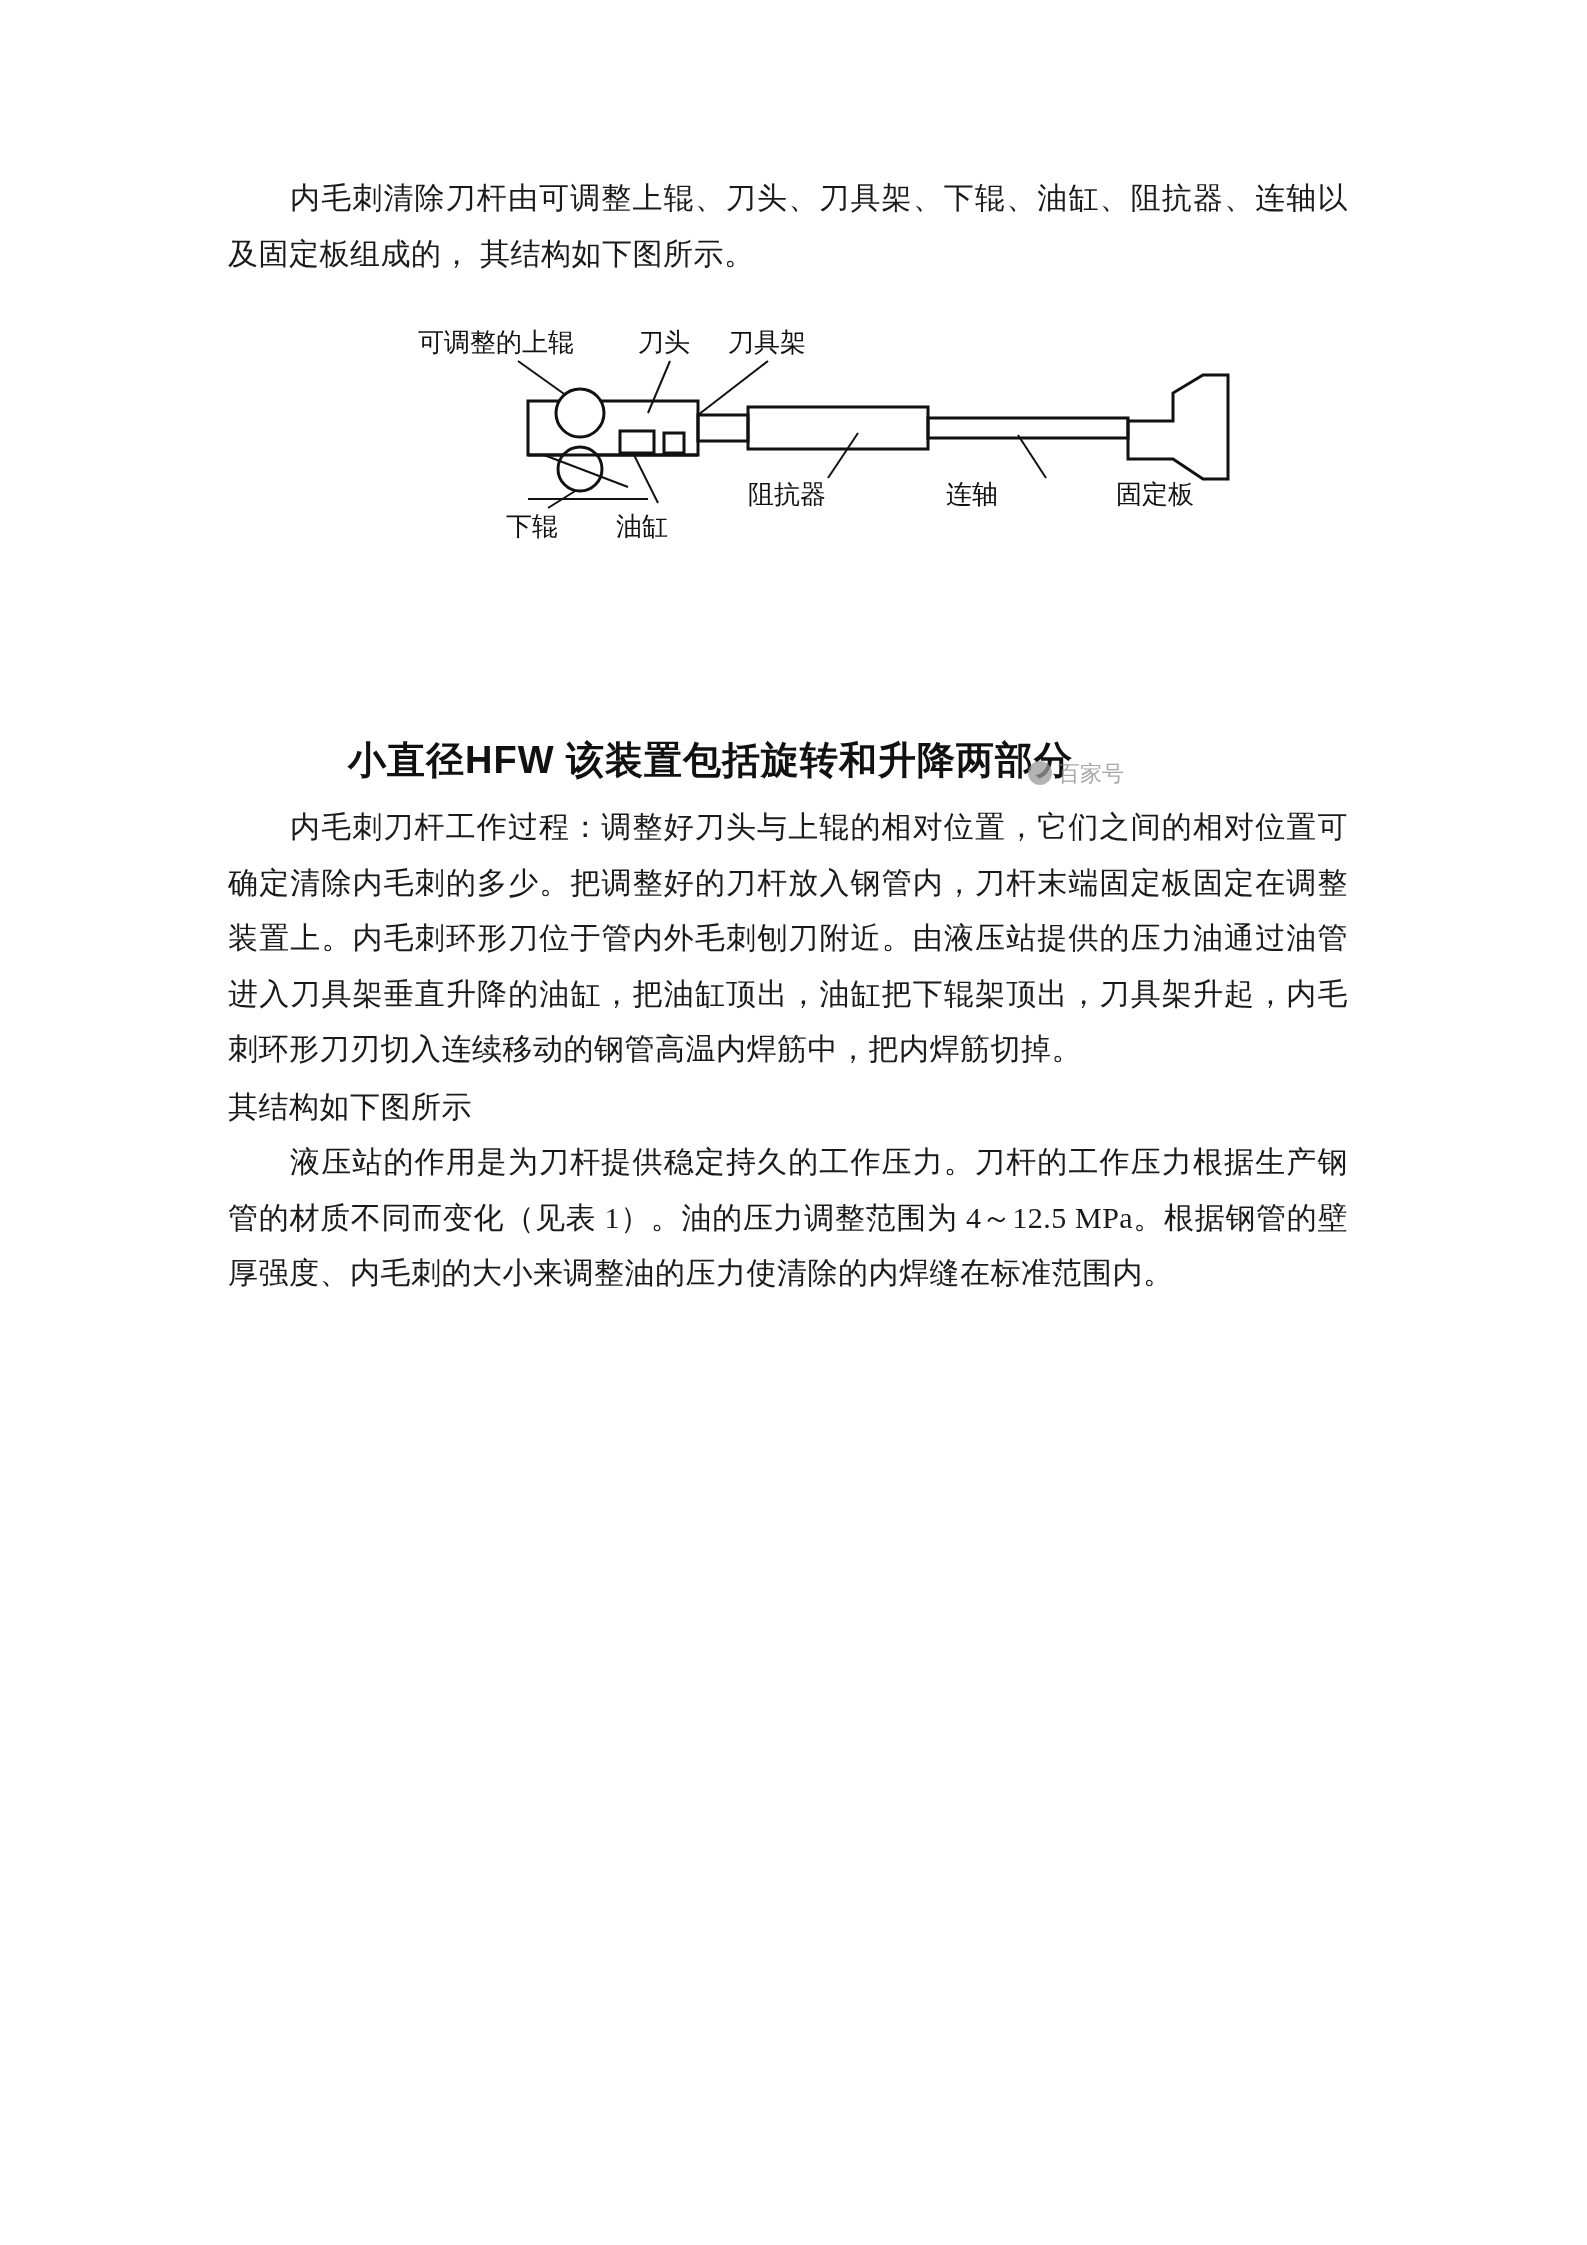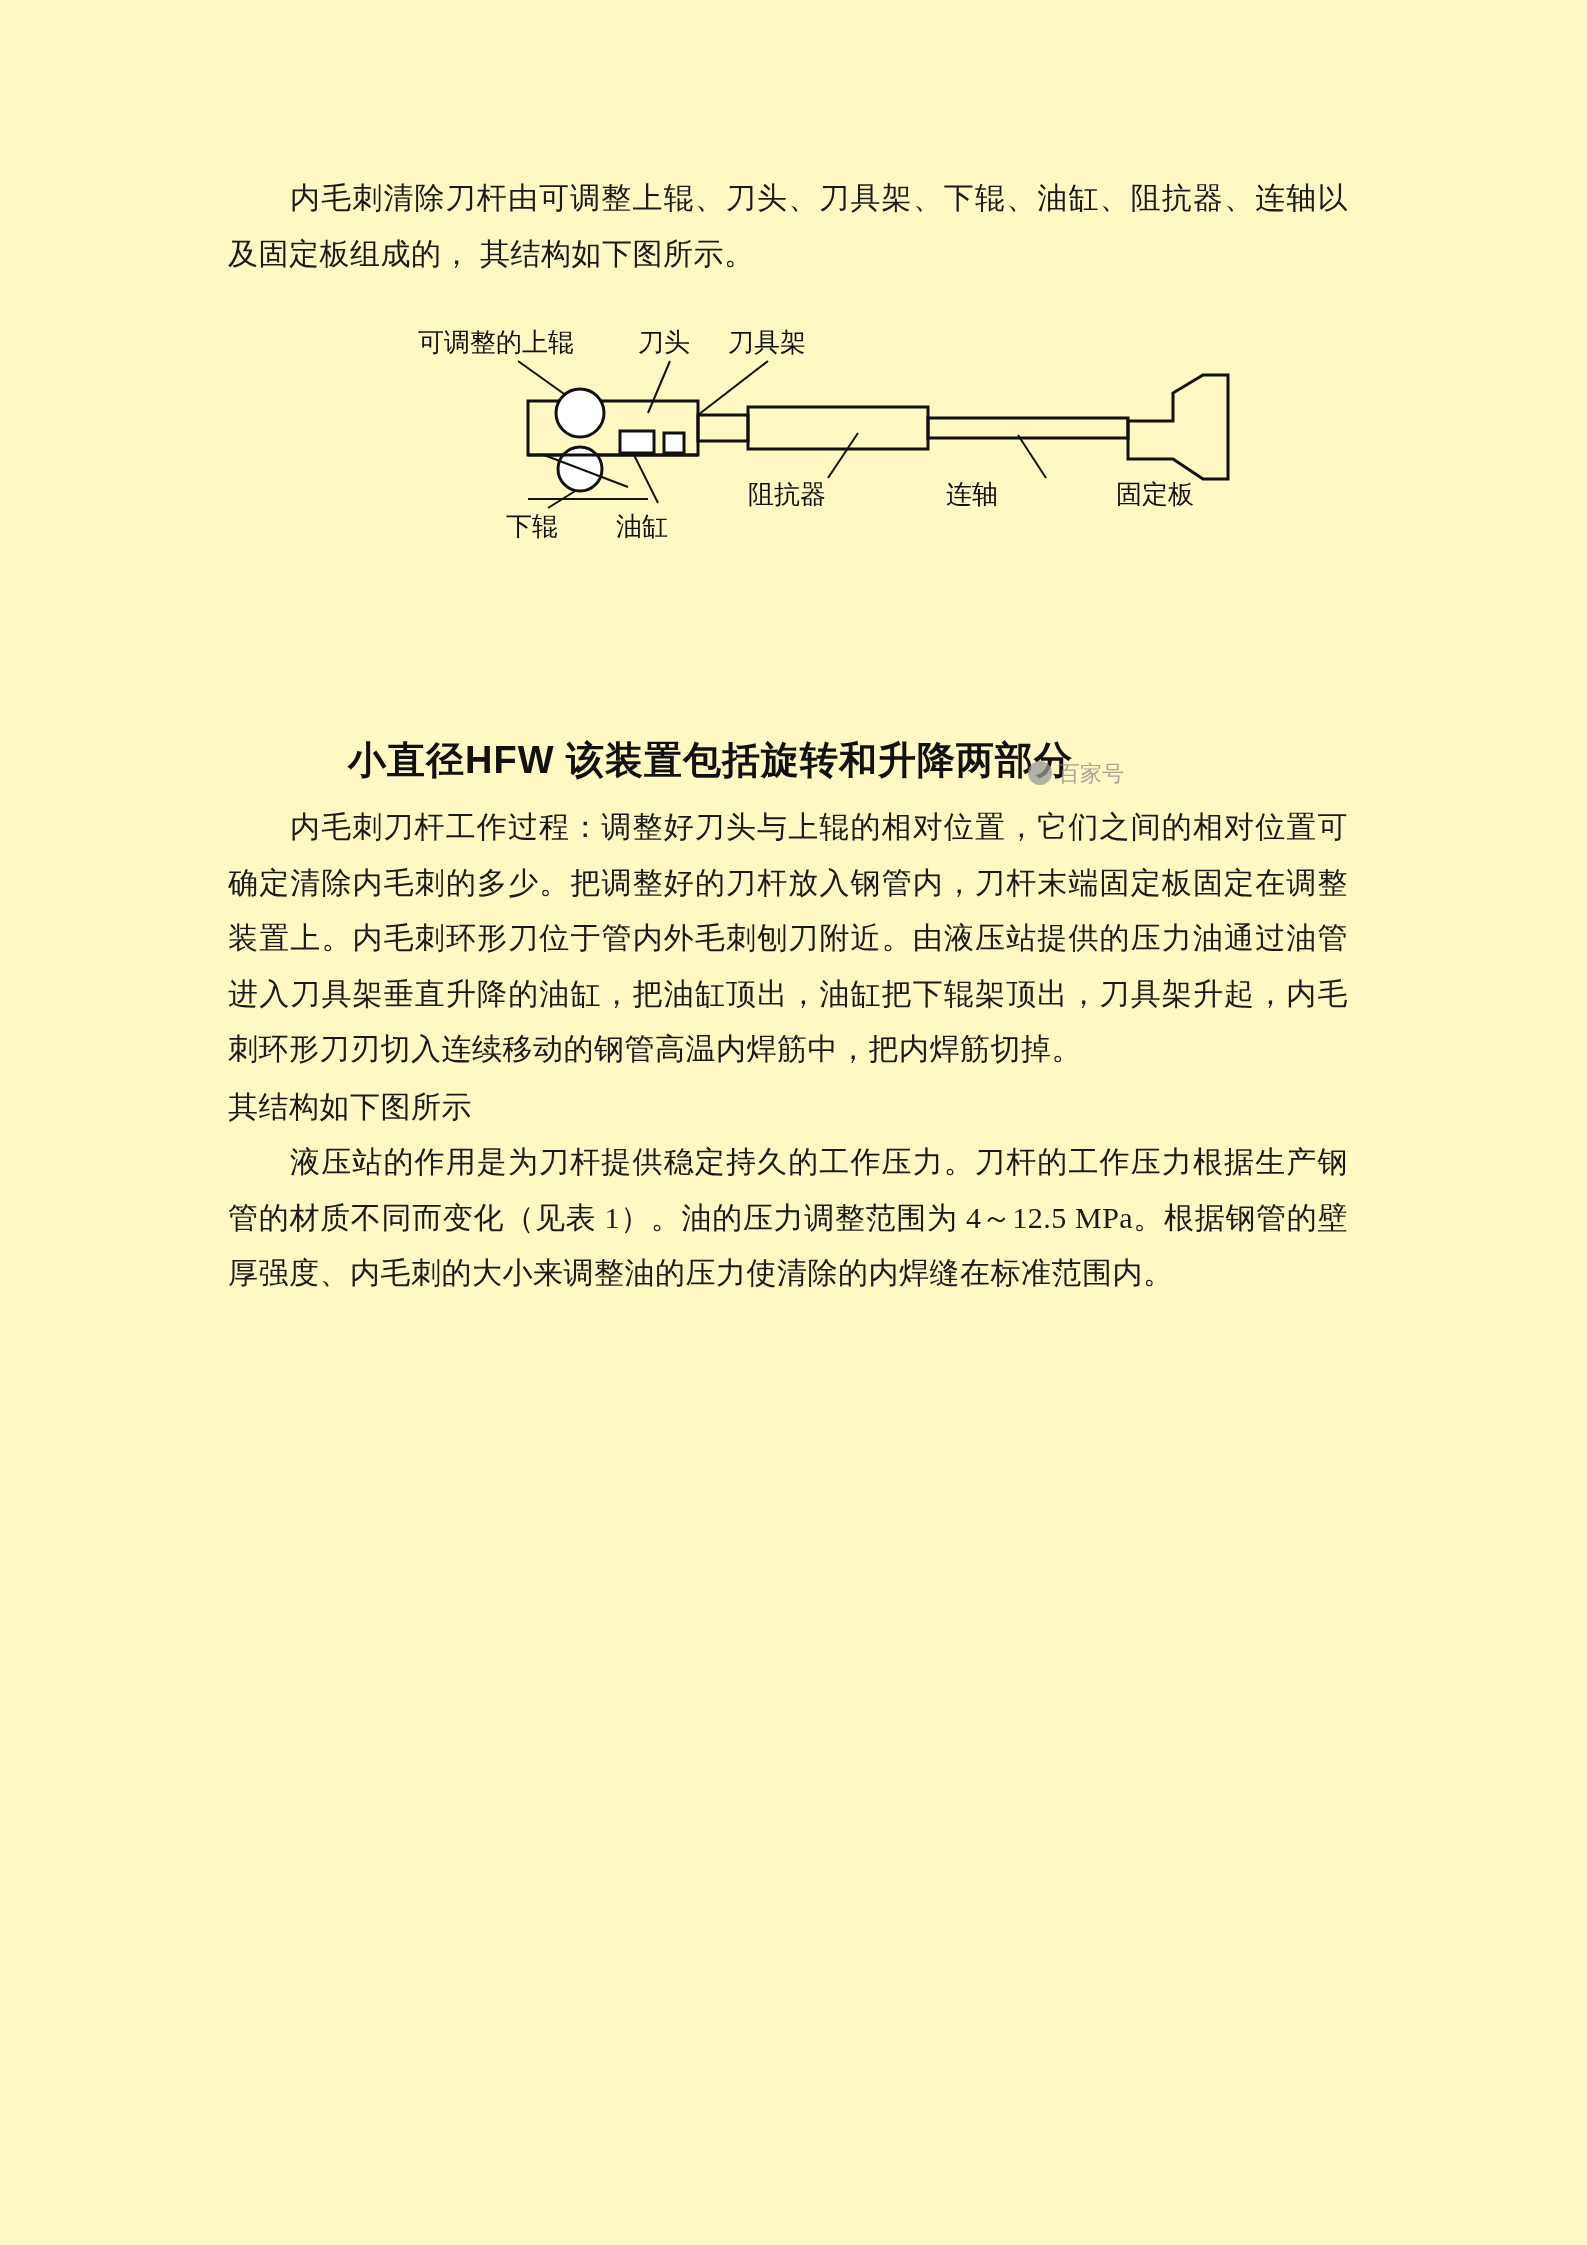--- a/index.html
+++ b/index.html
@@ -6,21 +6,21 @@
     margin: 0;
     padding: 0;
     background: #c8c8c8;
   }
   body {
     font-family: "Liberation Serif", "DejaVu Serif", serif;
   }
   .page {
     width: 1587px;
     height: 2245px;
-    background: #fef9c3;
+    background: #ffffff;
     margin: 0 auto;
     position: relative;
     box-sizing: border-box;
     padding: 0;
     overflow: hidden;
   }
   .content {
     position: absolute;
     left: 228px;
     top: 170px;

